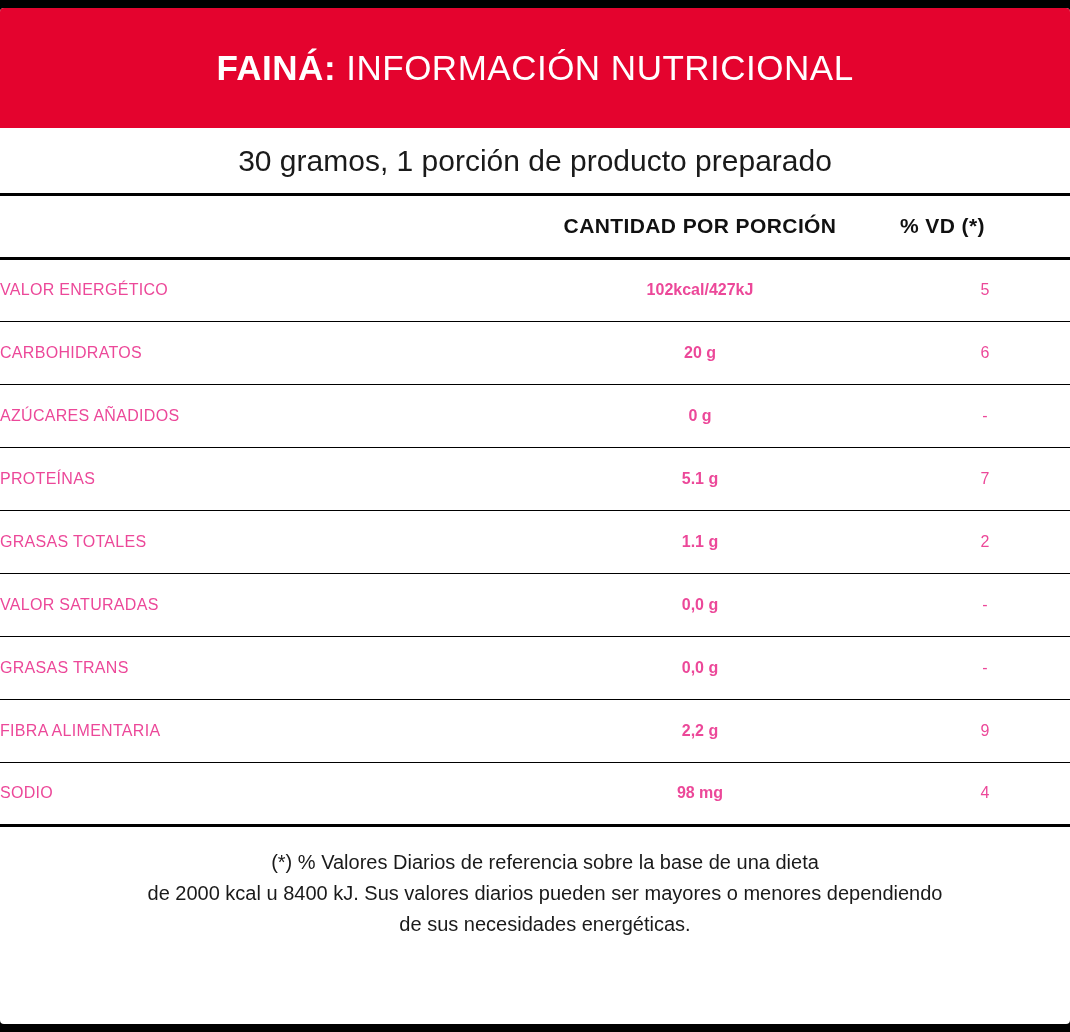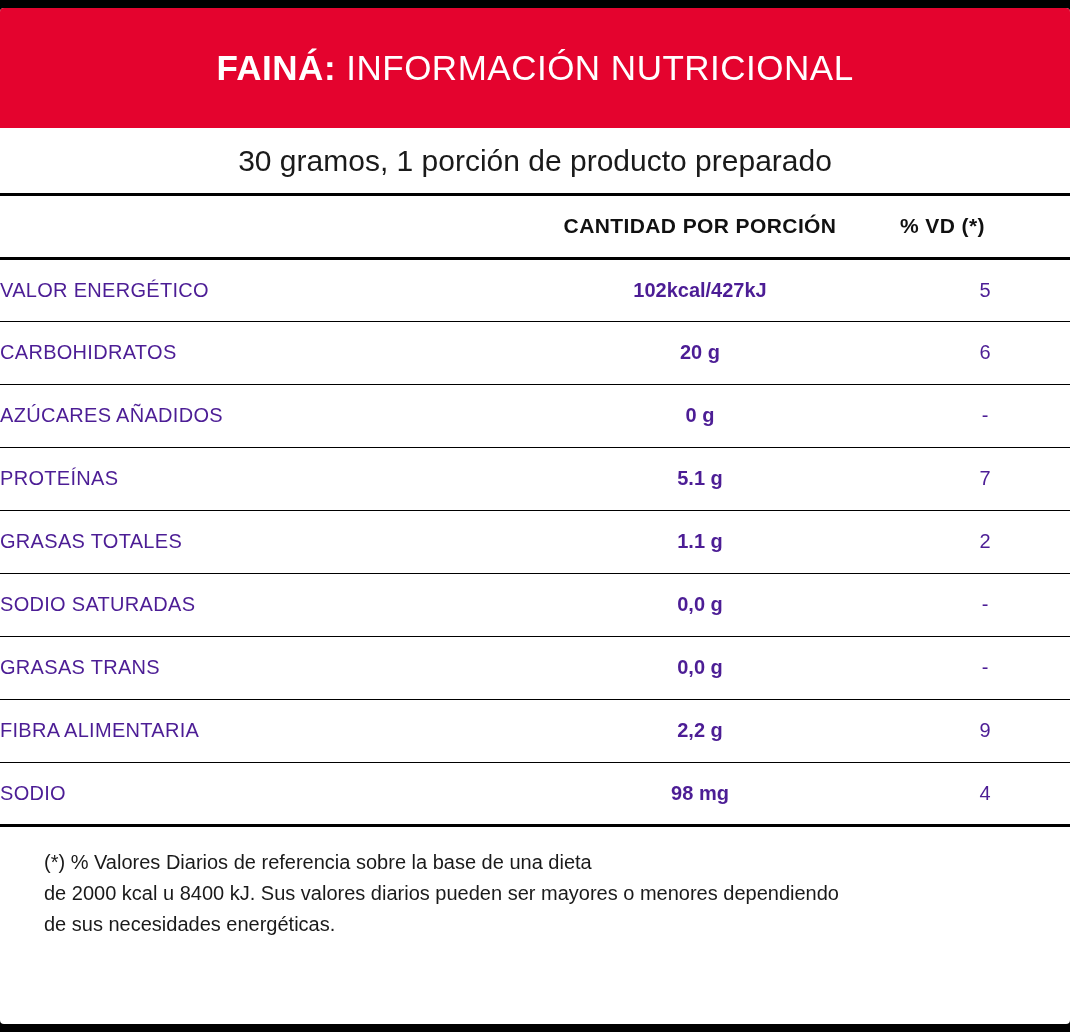--- a/index.html
+++ b/index.html
@@ -96,22 +96,22 @@
     letter-spacing: 0.4px;
     border-bottom: 3px solid #000000;
   }
   .col-head-row th.h-name { text-align: left; padding-left: 48px; }
   .col-head-row th.h-amt  { text-align: center; }
   .col-head-row th.h-vd   { text-align: left; padding-right: 0; }
 
   tr.nutri-row td {
     height: 63px;
     border-bottom: 1.5px solid #000000;
-    font-size: 20px;
-    color: #4c1d95;
+    font-size: 16px;
+    color: #ec4899;
   }
   tr.nutri-row:last-of-type td {
     border-bottom: 3px solid #000000;
   }
   td.t-name {
     text-align: left;
     padding-left: 48px;
     letter-spacing: 0.3px;
   }
   td.t-amt {
@@ -119,22 +119,22 @@
     font-weight: bold;
     padding-right: 90px;
   }
   td.t-vd {
     text-align: center;
     padding-right: 6px;
   }
 
   
   .footnote {
-    padding: 20px 44px 0 44px;
-    text-align: left;
+    padding: 20px 44px 0 64px;
+    text-align: center;
     font-size: 20px;
     line-height: 1.55;
     color: #1a1a1a;
   }
   .footnote div { white-space: nowrap; }
 </style>
 </head>
 <body>
 
 <div class="label-card">
@@ -183,21 +183,21 @@
           <td class="t-name">PROTEÍNAS</td>
           <td class="t-amt">5.1 g</td>
           <td class="t-vd">7</td>
         </tr>
         <tr class="nutri-row">
           <td class="t-name">GRASAS TOTALES</td>
           <td class="t-amt">1.1 g</td>
           <td class="t-vd">2</td>
         </tr>
         <tr class="nutri-row">
-          <td class="t-name">SODIO SATURADAS</td>
+          <td class="t-name">VALOR SATURADAS</td>
           <td class="t-amt">0,0 g</td>
           <td class="t-vd">-</td>
         </tr>
         <tr class="nutri-row">
           <td class="t-name">GRASAS TRANS</td>
           <td class="t-amt">0,0 g</td>
           <td class="t-vd">-</td>
         </tr>
         <tr class="nutri-row">
           <td class="t-name">FIBRA ALIMENTARIA</td>

